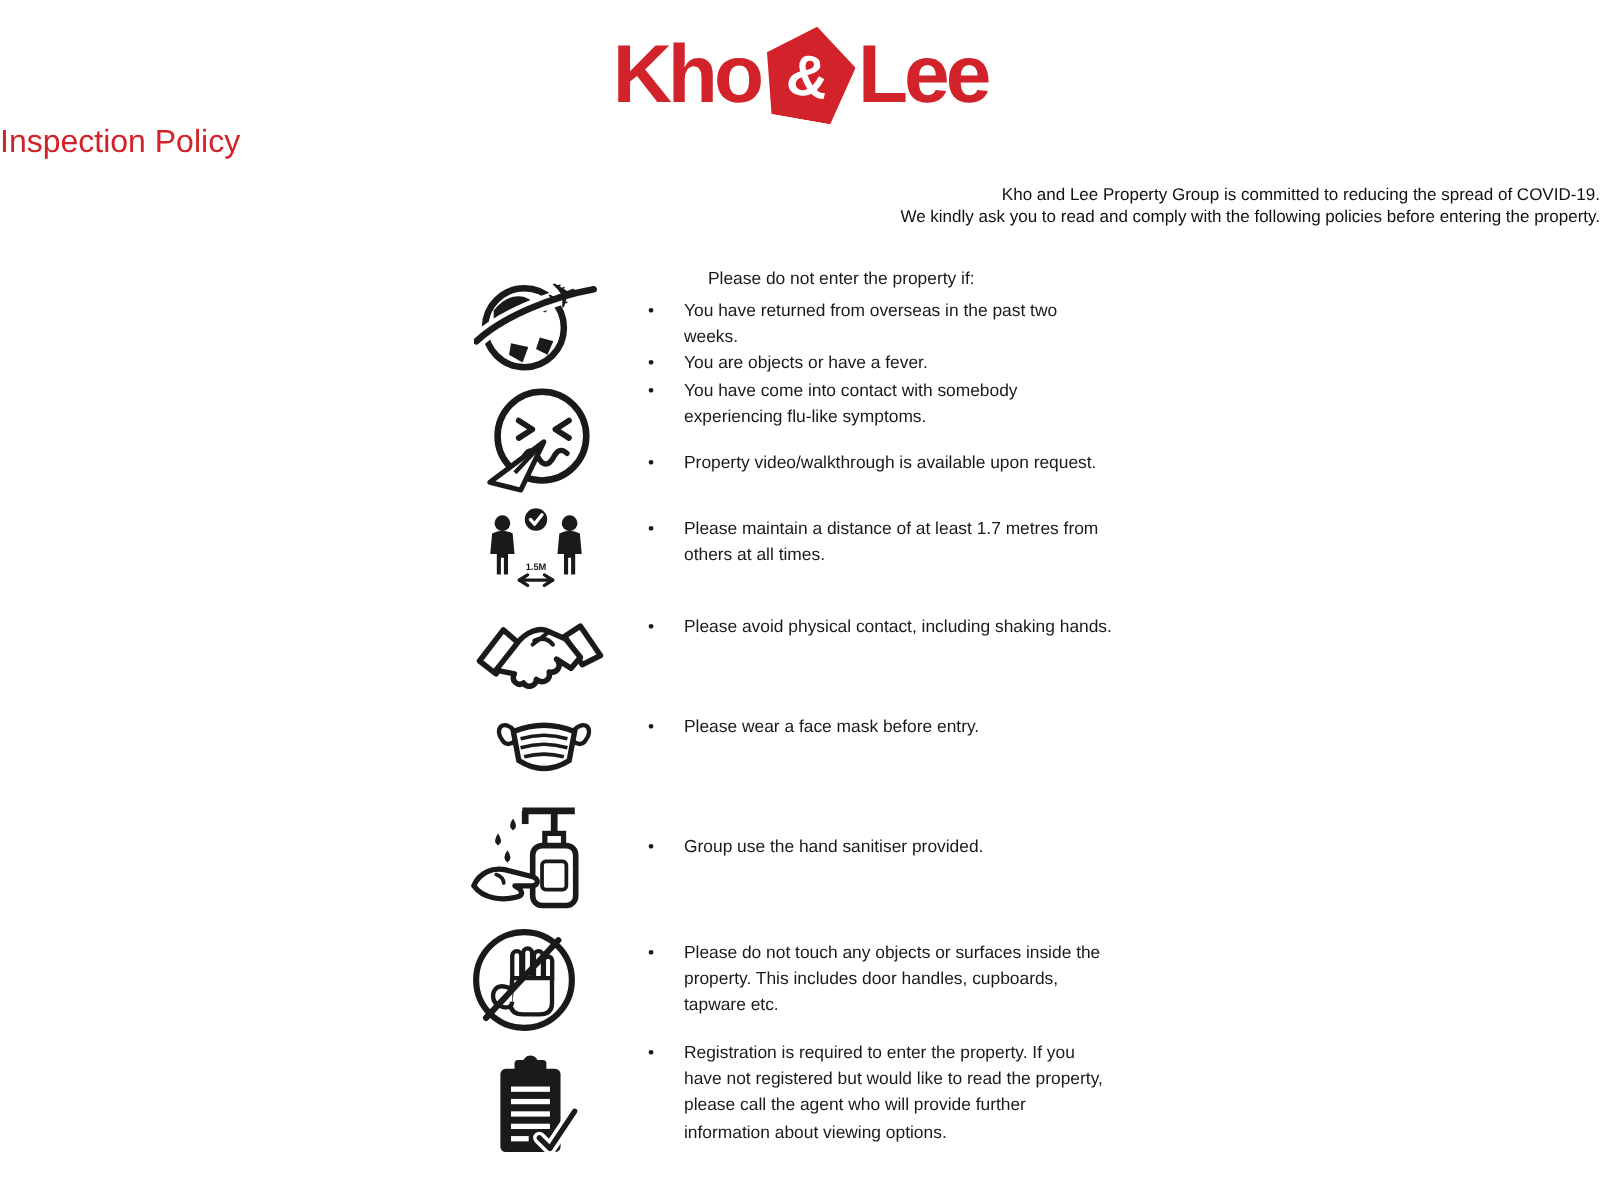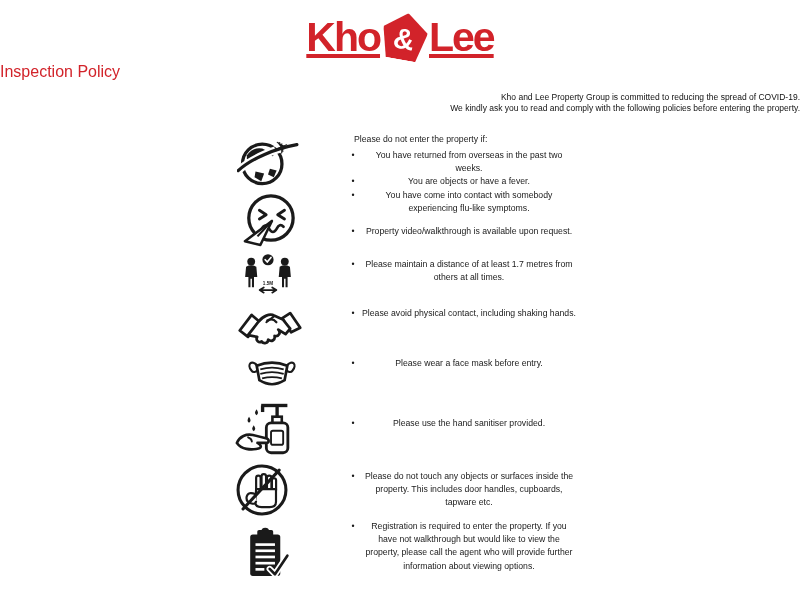--- a/index.html
+++ b/index.html
@@ -1,32 +1,32 @@
 <!DOCTYPE html>
 <html style="--red: #d2232a; --ink: #1a1a1a;"><head>
 <meta charset="utf-8">
 <style>
   :root{ --red:#d2232a; --ink:#1a1a1a; }
   html,body{margin:0;padding:0;background:#ffffff;}
   .page{position:relative;width:800px;height:600px;background:#ffffff;overflow:hidden;
         font-family:"Liberation Sans", sans-serif;color:var(--ink);}
   
   .logo{position:absolute;top:13px;left:0;width:100%;display:flex;justify-content:center;
-        align-items:center;color:var(--red);font-weight:bold;font-size:41px;letter-spacing:-2px;line-height:46px;text-decoration:underline;}
+        align-items:center;color:var(--red);font-weight:bold;font-size:41px;letter-spacing:-2px;line-height:46px;}
   .amp-shape{width:45px;height:47px;background:var(--red);margin:0 2px;
         clip-path:polygon(50% 0,100% 36%,83% 100%,17% 100%,0 36%);
         transform:rotate(10deg);display:flex;align-items:center;justify-content:center;flex:none;}
   .amp-shape span{color:#fff;font-size:29px;font-weight:bold;letter-spacing:0;transform:translateY(2px);}
   .title{position:absolute;top:63px;left:0;width:100%;text-align:left;color:var(--red);
         font-size:16px;line-height:18px;}
   .intro{position:absolute;top:91px;left:0;width:100%;text-align:right;font-size:8.5px;
         line-height:11.5px;color:#111;white-space:nowrap;}
   
   .lead{position:absolute;left:354px;top:133px;font-size:8.7px;line-height:13.2px;}
-  .blist{position:absolute;left:344px;width:232px;text-align:center;}
+  .blist{position:absolute;left:324px;width:232px;}
   .bullet{display:flex;font-size:8.7px;line-height:13.2px;}
   .bullet::before{content:"\2022";width:18px;flex:none;}
   .bullet .bt{flex:1;}
   
   .ic{position:absolute;}
   svg{display:block;}
 </style>
 </head>
 <body>
 
@@ -187,29 +187,29 @@
   </div>
 
   <div class="blist" style="top:357px">
     <div class="bullet">
         <span class="bt">Please wear a face mask before entry.</span>
       </div>
   </div>
 
   <div class="blist" style="top:417px">
     <div class="bullet">
-        <span class="bt">Please use the hand sanitiser provided.</span>
+        <span class="bt">Group use the hand sanitiser provided.</span>
       </div>
   </div>
 
   <div class="blist" style="top:470px">
     <div class="bullet">
         <span class="bt">Please do not touch any objects or surfaces inside the property. This includes door handles, cupboards, tapware etc.</span>
       </div>
   </div>
 
   <div class="blist" style="top:520px">
     <div class="bullet">
-        <span class="bt">Registration is required to enter the property. If you have not walkthrough but would like to view the property, please call the agent who will provide further information about viewing options.</span>
+        <span class="bt">Registration is required to enter the property. If you have not registered but would like to read the property, please call the agent who will provide further information about viewing options.</span>
       </div>
   </div>
 
 </div>
 
 </body></html>

